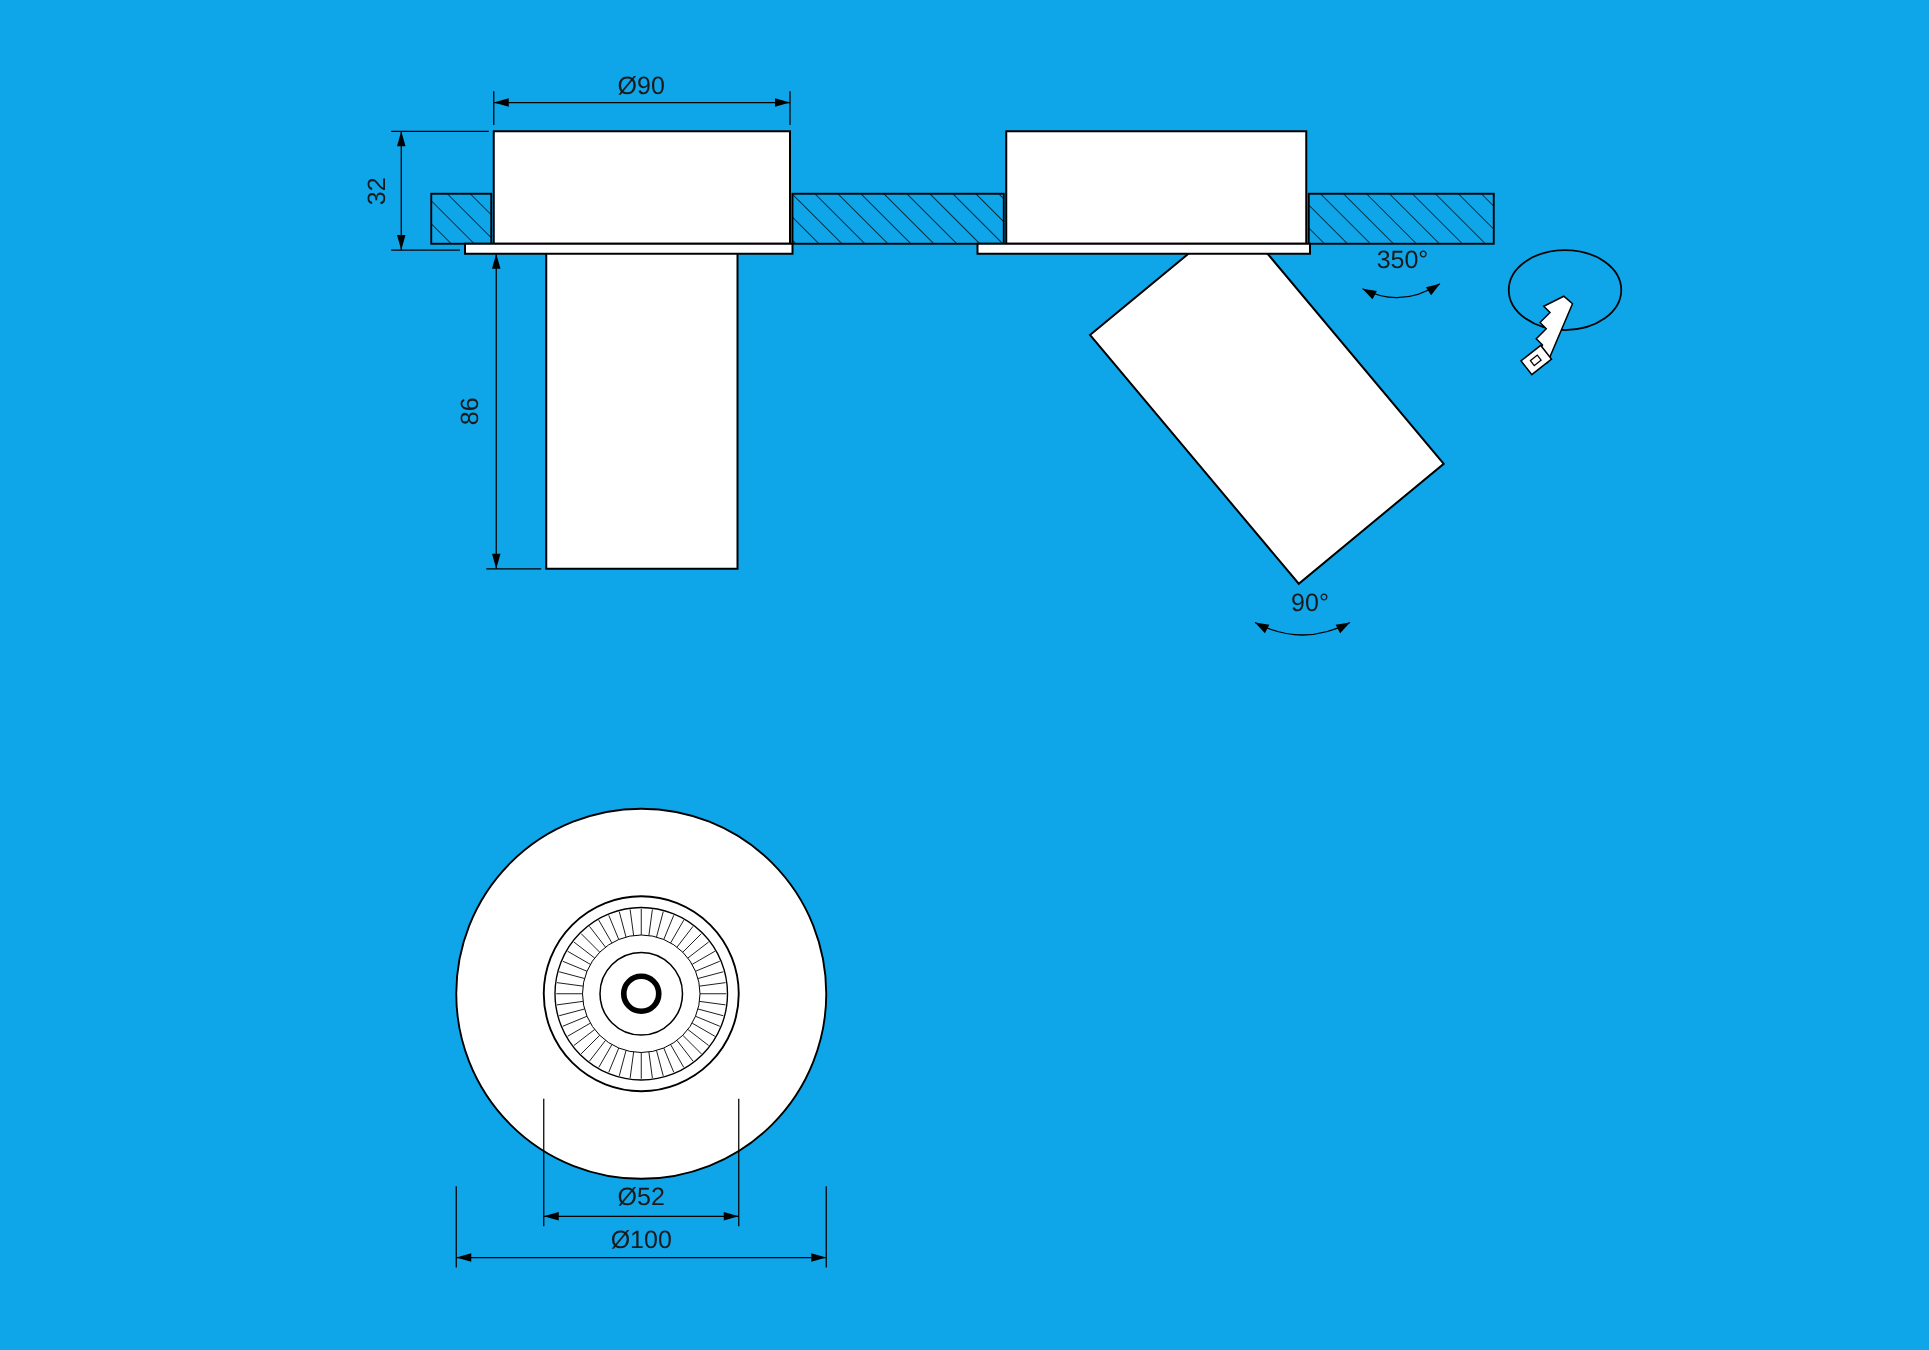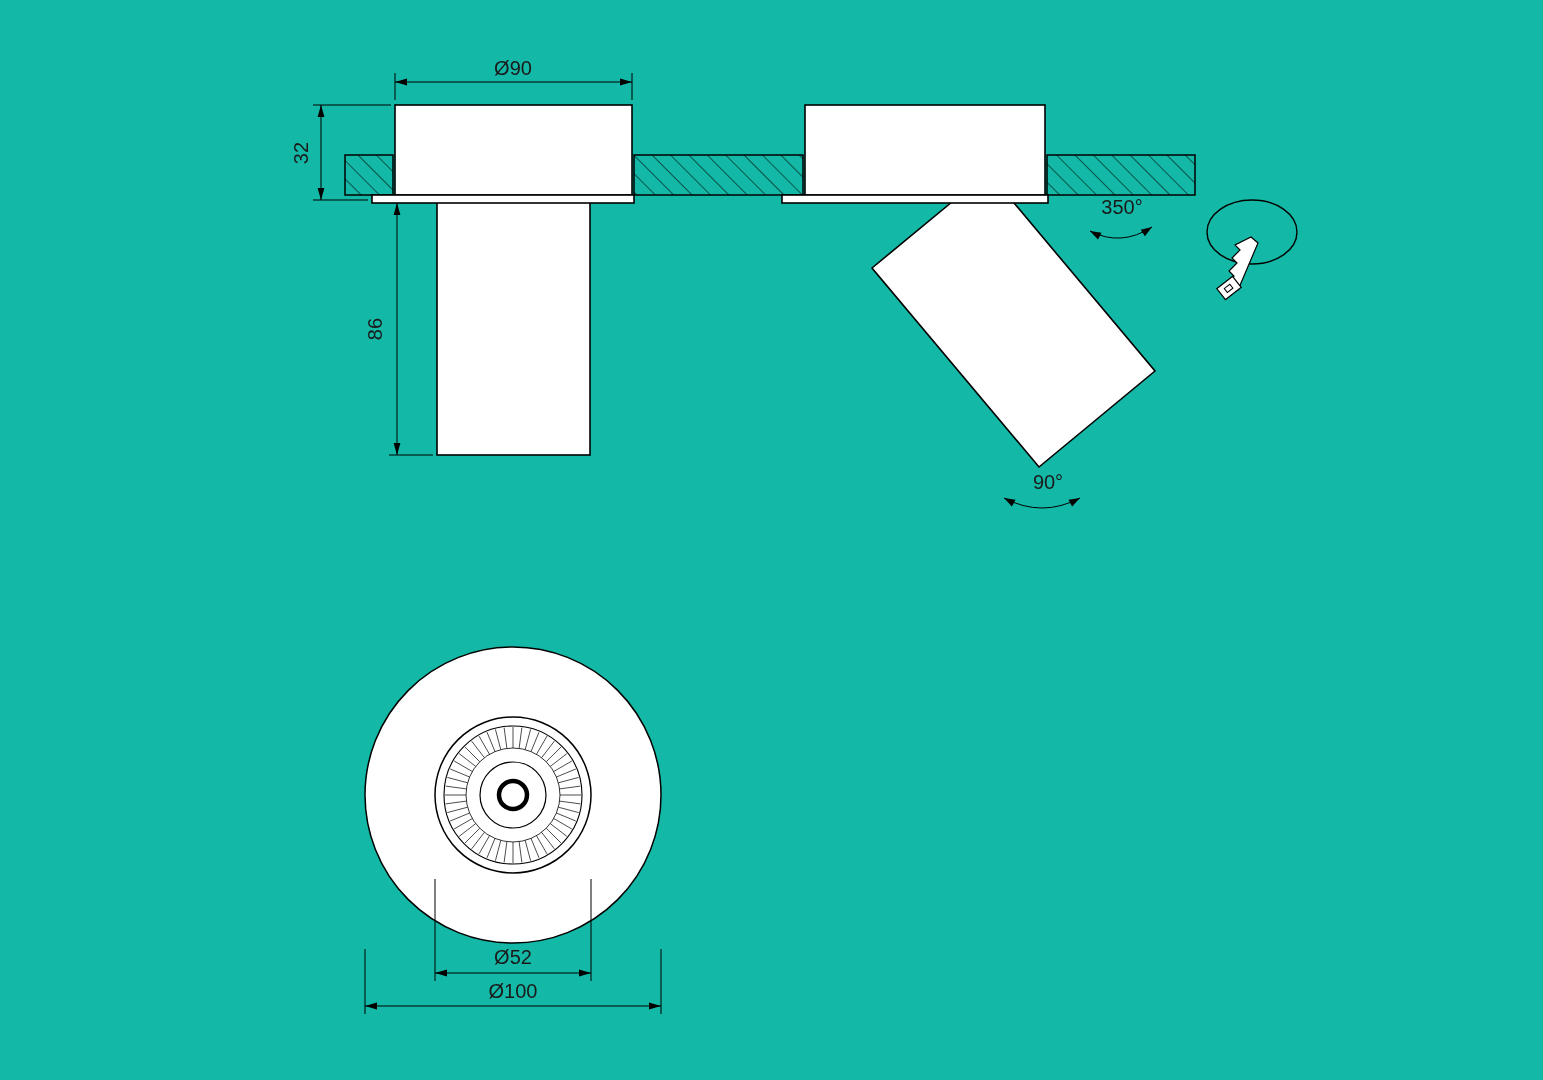--- a/index.html
+++ b/index.html
@@ -1,16 +1,16 @@
 <!DOCTYPE html>
 <html><head>
 <meta charset="utf-8">
 <style>
   html,body{margin:0;padding:0;background:#ffffff;}
-  .stage{position:relative;width:1543px;height:1080px;background:#14b8a6;overflow:hidden;
+  .stage{position:relative;width:1543px;height:1080px;background:#0ea5e9;overflow:hidden;
          font-family:"Liberation Sans",sans-serif;}
   svg{position:absolute;left:0;top:0;}
   .dim-text{font-size:20px;fill:#1a1a1a;font-family:"Liberation Sans",sans-serif;}
   .outline{fill:#ffffff;stroke:#000000;stroke-width:1.6;}
   .thin{stroke:#000000;stroke-width:1;fill:none;}
   .arrow{fill:#000000;stroke:none;}
 </style>
 </head>
 <body>
 

